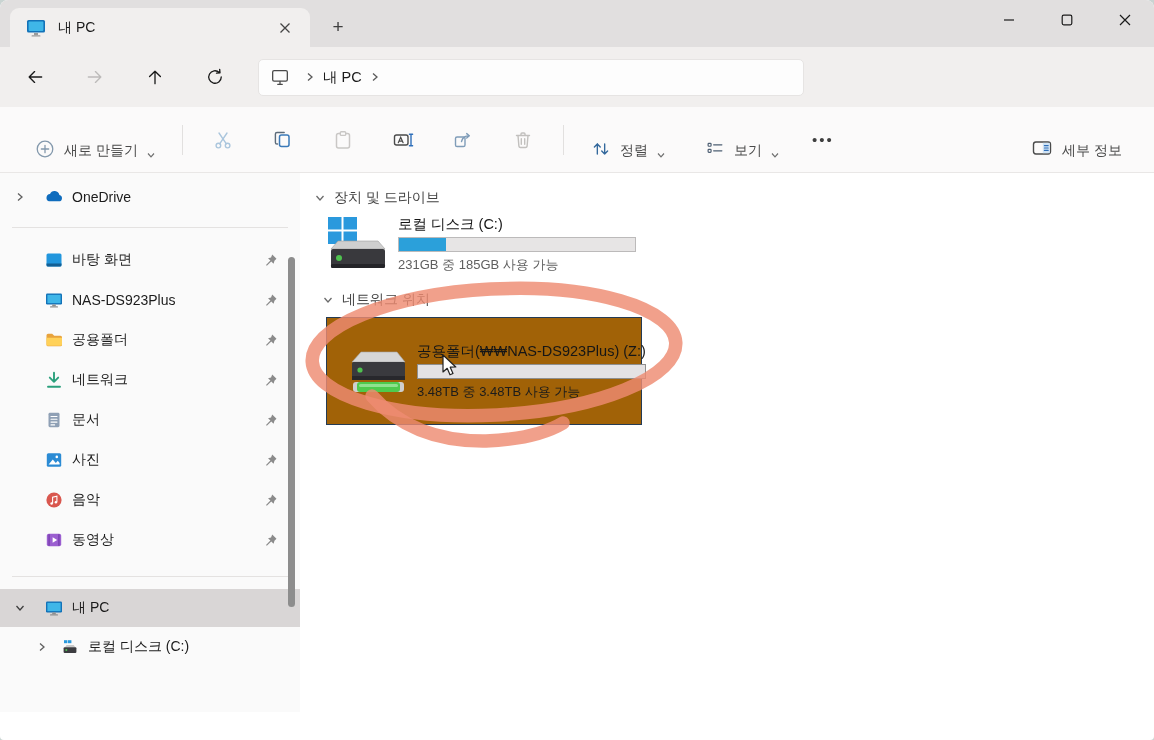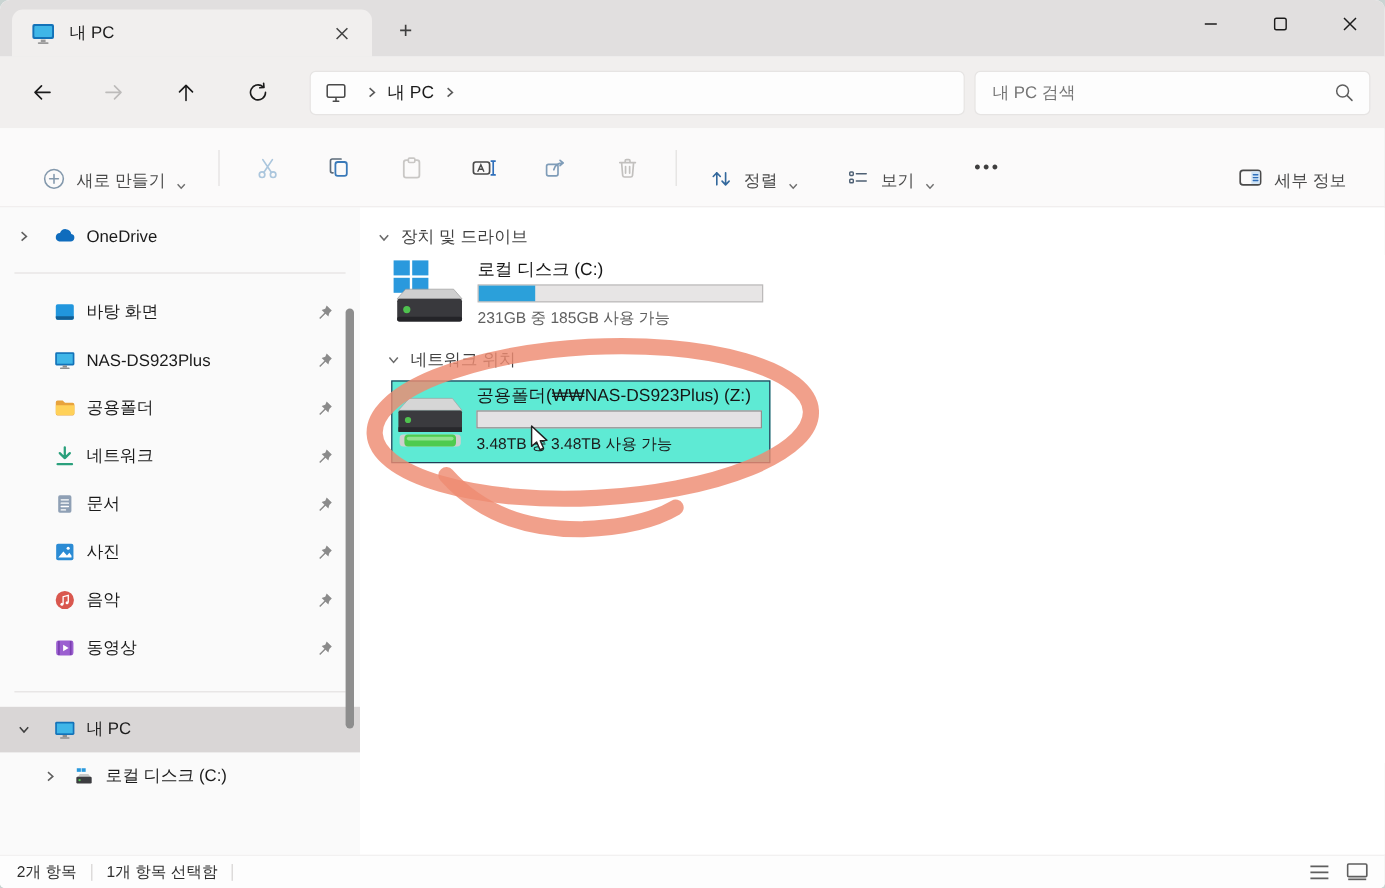--- a/index.html
+++ b/index.html
@@ -52,21 +52,21 @@
 
   .main { position:relative; flex:1; background:#fff; }
   .sec-hdr { position:absolute; display:flex; align-items:center; gap:8px; font-size:14px; color:#424242; }
   .drive-item { position:absolute; display:flex; }
   .d-icon { flex:none; }
   .d-info { margin-left:10px; width:238px; }
   .d-name { font-size:14.5px; color:#161616; white-space:nowrap; }
   .d-bar { margin-top:3px; height:15px; background:#e7e5e5; border:1px solid #bcbaba; }
   .d-fill { height:100%; background:#2ba0da; }
   .d-cap { margin-top:4px; font-size:13px; color:#5f5f5f; white-space:nowrap; }
-  .drive-item.selected { background:#5eead4; border:1px solid #243b55; padding:2px; }
+  .drive-item.selected { background:#a16207; border:1px solid #243b55; padding:22px;align-items:center; }
   .drive-item.selected .d-bar { background:#e4e2e4; border-color:#8f8f8f; }
   .drive-item.selected .d-cap { color:#1c1c1c; }
 
   
   .statusbar { height:28px; background:#fdfdfd; border-top:1px solid #eceae9; display:flex; align-items:center; padding:0 14px; font-size:13px; color:#2e2e2e; }
   .st-sep { width:1px; height:14px; background:#d5d3d2; margin:0 12px; }
   .st-views { margin-left:auto; display:flex; gap:14px; align-items:center; }
 
   
   .annotation, .cursor { position:absolute; pointer-events:none; }
@@ -138,27 +138,20 @@
       <svg width="22" height="22" viewBox="0 0 24 24">
           <rect x="4" y="5" width="16" height="11.5" rx="1.6" fill="none" stroke="#4a4a4a" stroke-width="1.4"></rect>
           <path d="M9.5 20 h5 M12 16.8 v3" stroke="#4a4a4a" stroke-width="1.4" stroke-linecap="round"></path>
         </svg>
       <svg width="10" height="12" viewBox="0 0 10 12" style="margin-left:14px">
           <path d="M3 2.5 L7 6 L3 9.5" fill="none" stroke="#5a5a5a" stroke-width="1.3"></path>
         </svg>
       <span class="crumb-label">내 PC</span>
       <svg width="10" height="12" viewBox="0 0 10 12">
           <path d="M3 2.5 L7 6 L3 9.5" fill="none" stroke="#5a5a5a" stroke-width="1.3"></path>
-        </svg>
-    </div>
-    <div class="searchbox">
-      <input type="text" placeholder="내 PC 검색" style="">
-      <svg width="18" height="18" viewBox="0 0 20 20">
-          <circle cx="8.7" cy="8.7" r="5.5" fill="none" stroke="#5f5f5f" stroke-width="1.4"></circle>
-          <path d="M13 13 L17.4 17.4" stroke="#5f5f5f" stroke-width="1.4" stroke-linecap="round"></path>
         </svg>
     </div>
   </div>
 
   <div class="toolbar">
     <div class="tbtn">
       <svg width="22" height="22" viewBox="0 0 24 24">
           <circle cx="12" cy="12" r="8.5" fill="none" stroke="#8398ac" stroke-width="1.4"></circle>
           <path d="M12 8 v8 M8 12 h8" stroke="#8398ac" stroke-width="1.4" stroke-linecap="round"></path>
         </svg>
@@ -471,35 +464,20 @@
           <div class="d-name">공용폴더(₩₩NAS-DS923Plus) (Z:)</div>
           <div class="d-bar">
               <div class="d-fill" style="width: 0%;"></div>
             </div>
           <div class="d-cap">3.48TB 중 3.48TB 사용 가능</div>
         </div>
       </div>
     </div>
   </div>
 
-  <div class="statusbar">
-    <span>2개 항목</span>
-    <span class="st-sep"></span>
-    <span>1개 항목 선택함</span>
-    <span class="st-sep"></span>
-    <div class="st-views">
-      <svg width="17" height="14" viewBox="0 0 17 14">
-          <path d="M1 2 h15 M1 7 h15 M1 12 h15" stroke="#5f5f5f" stroke-width="1.4"></path>
-        </svg>
-      <svg width="18" height="15" viewBox="0 0 18 15">
-          <rect x="1" y="1" width="16" height="10.5" rx="1" fill="none" stroke="#5f5f5f" stroke-width="1.4"></rect>
-          <path d="M1.5 13.8 h15" stroke="#5f5f5f" stroke-width="1.6"></path>
-        </svg>
-    </div>
-  </div>
 
   <svg class="annotation" width="1154" height="740" viewBox="0 0 1154 740">
     <g fill="none" stroke="#ee8b72" stroke-opacity="0.82" stroke-width="13.5" stroke-linecap="round">
       <ellipse cx="494" cy="352" rx="182" ry="63" transform="rotate(-3 494 352)"></ellipse>
       <path d="M372 396 Q 413 442 486 441 Q 536 439 563 423"></path>
     </g>
   </svg>
 
   <svg class="cursor" width="18" height="24" viewBox="0 0 18 24">
     <path d="M2 1 L2 18 L6.2 14.3 L9 20.8 L12 19.5 L9.2 13.2 L14.8 13 Z" fill="#fff" stroke="#222" stroke-width="1.2" stroke-linejoin="round"></path>

